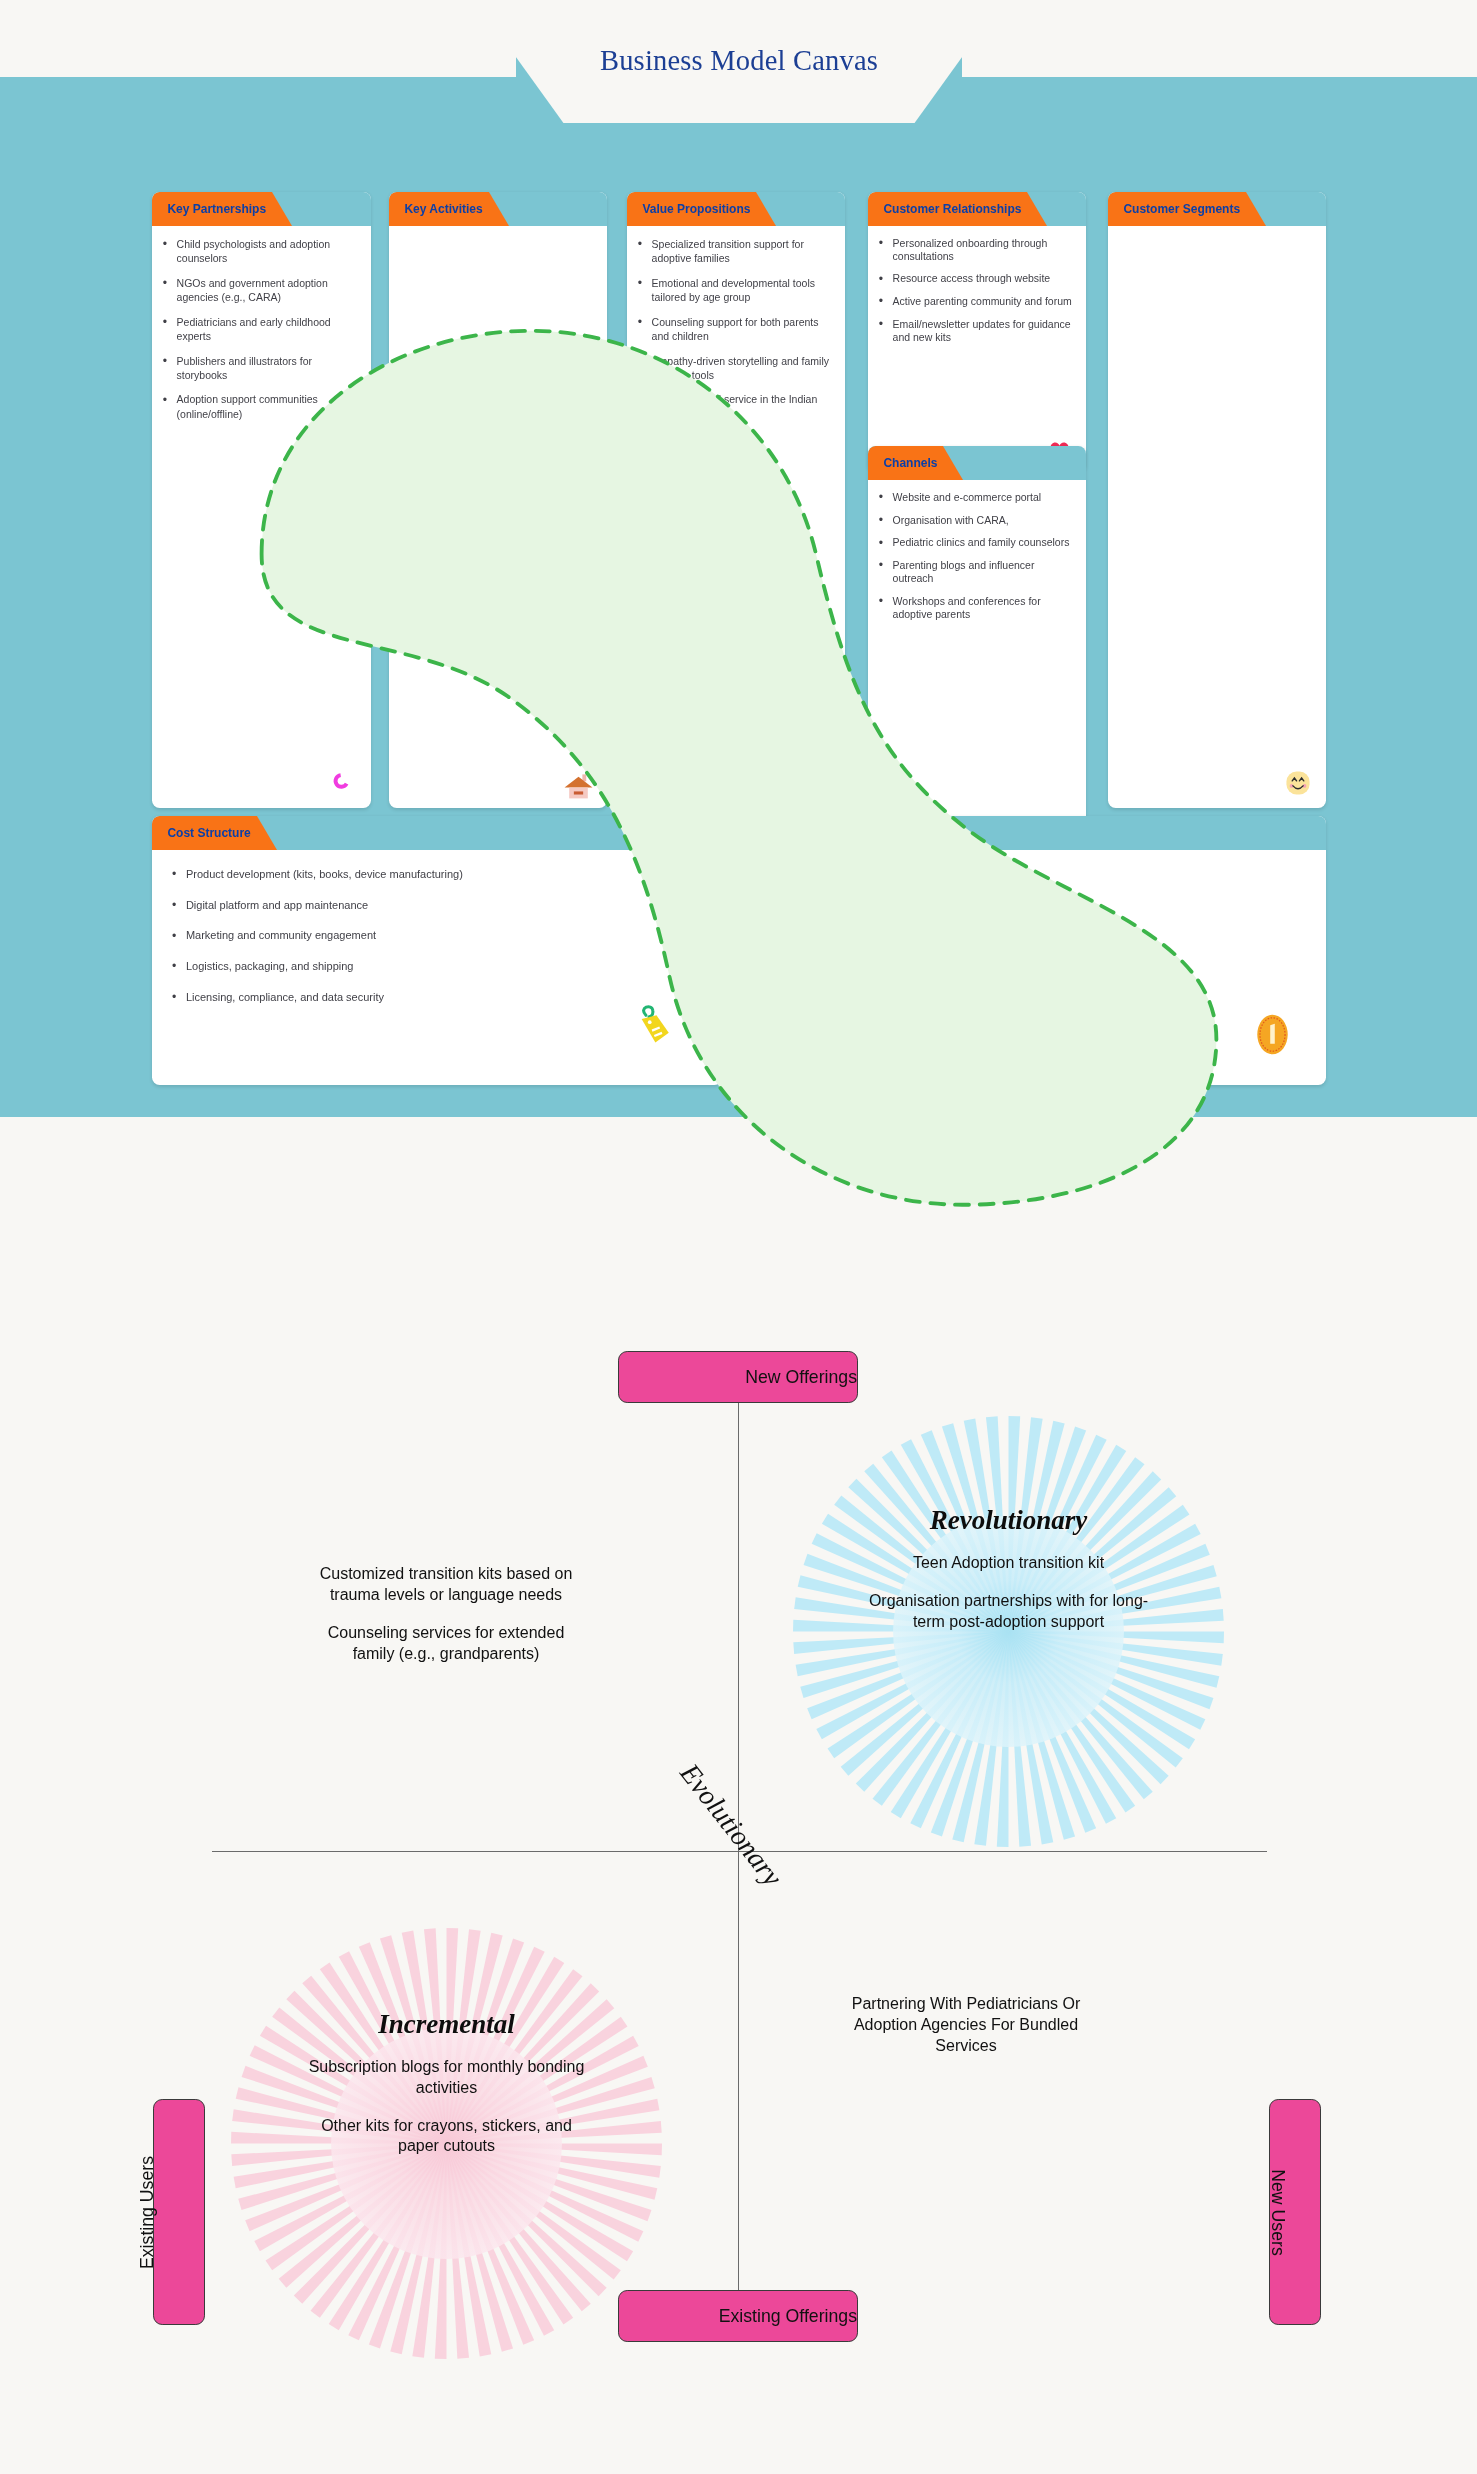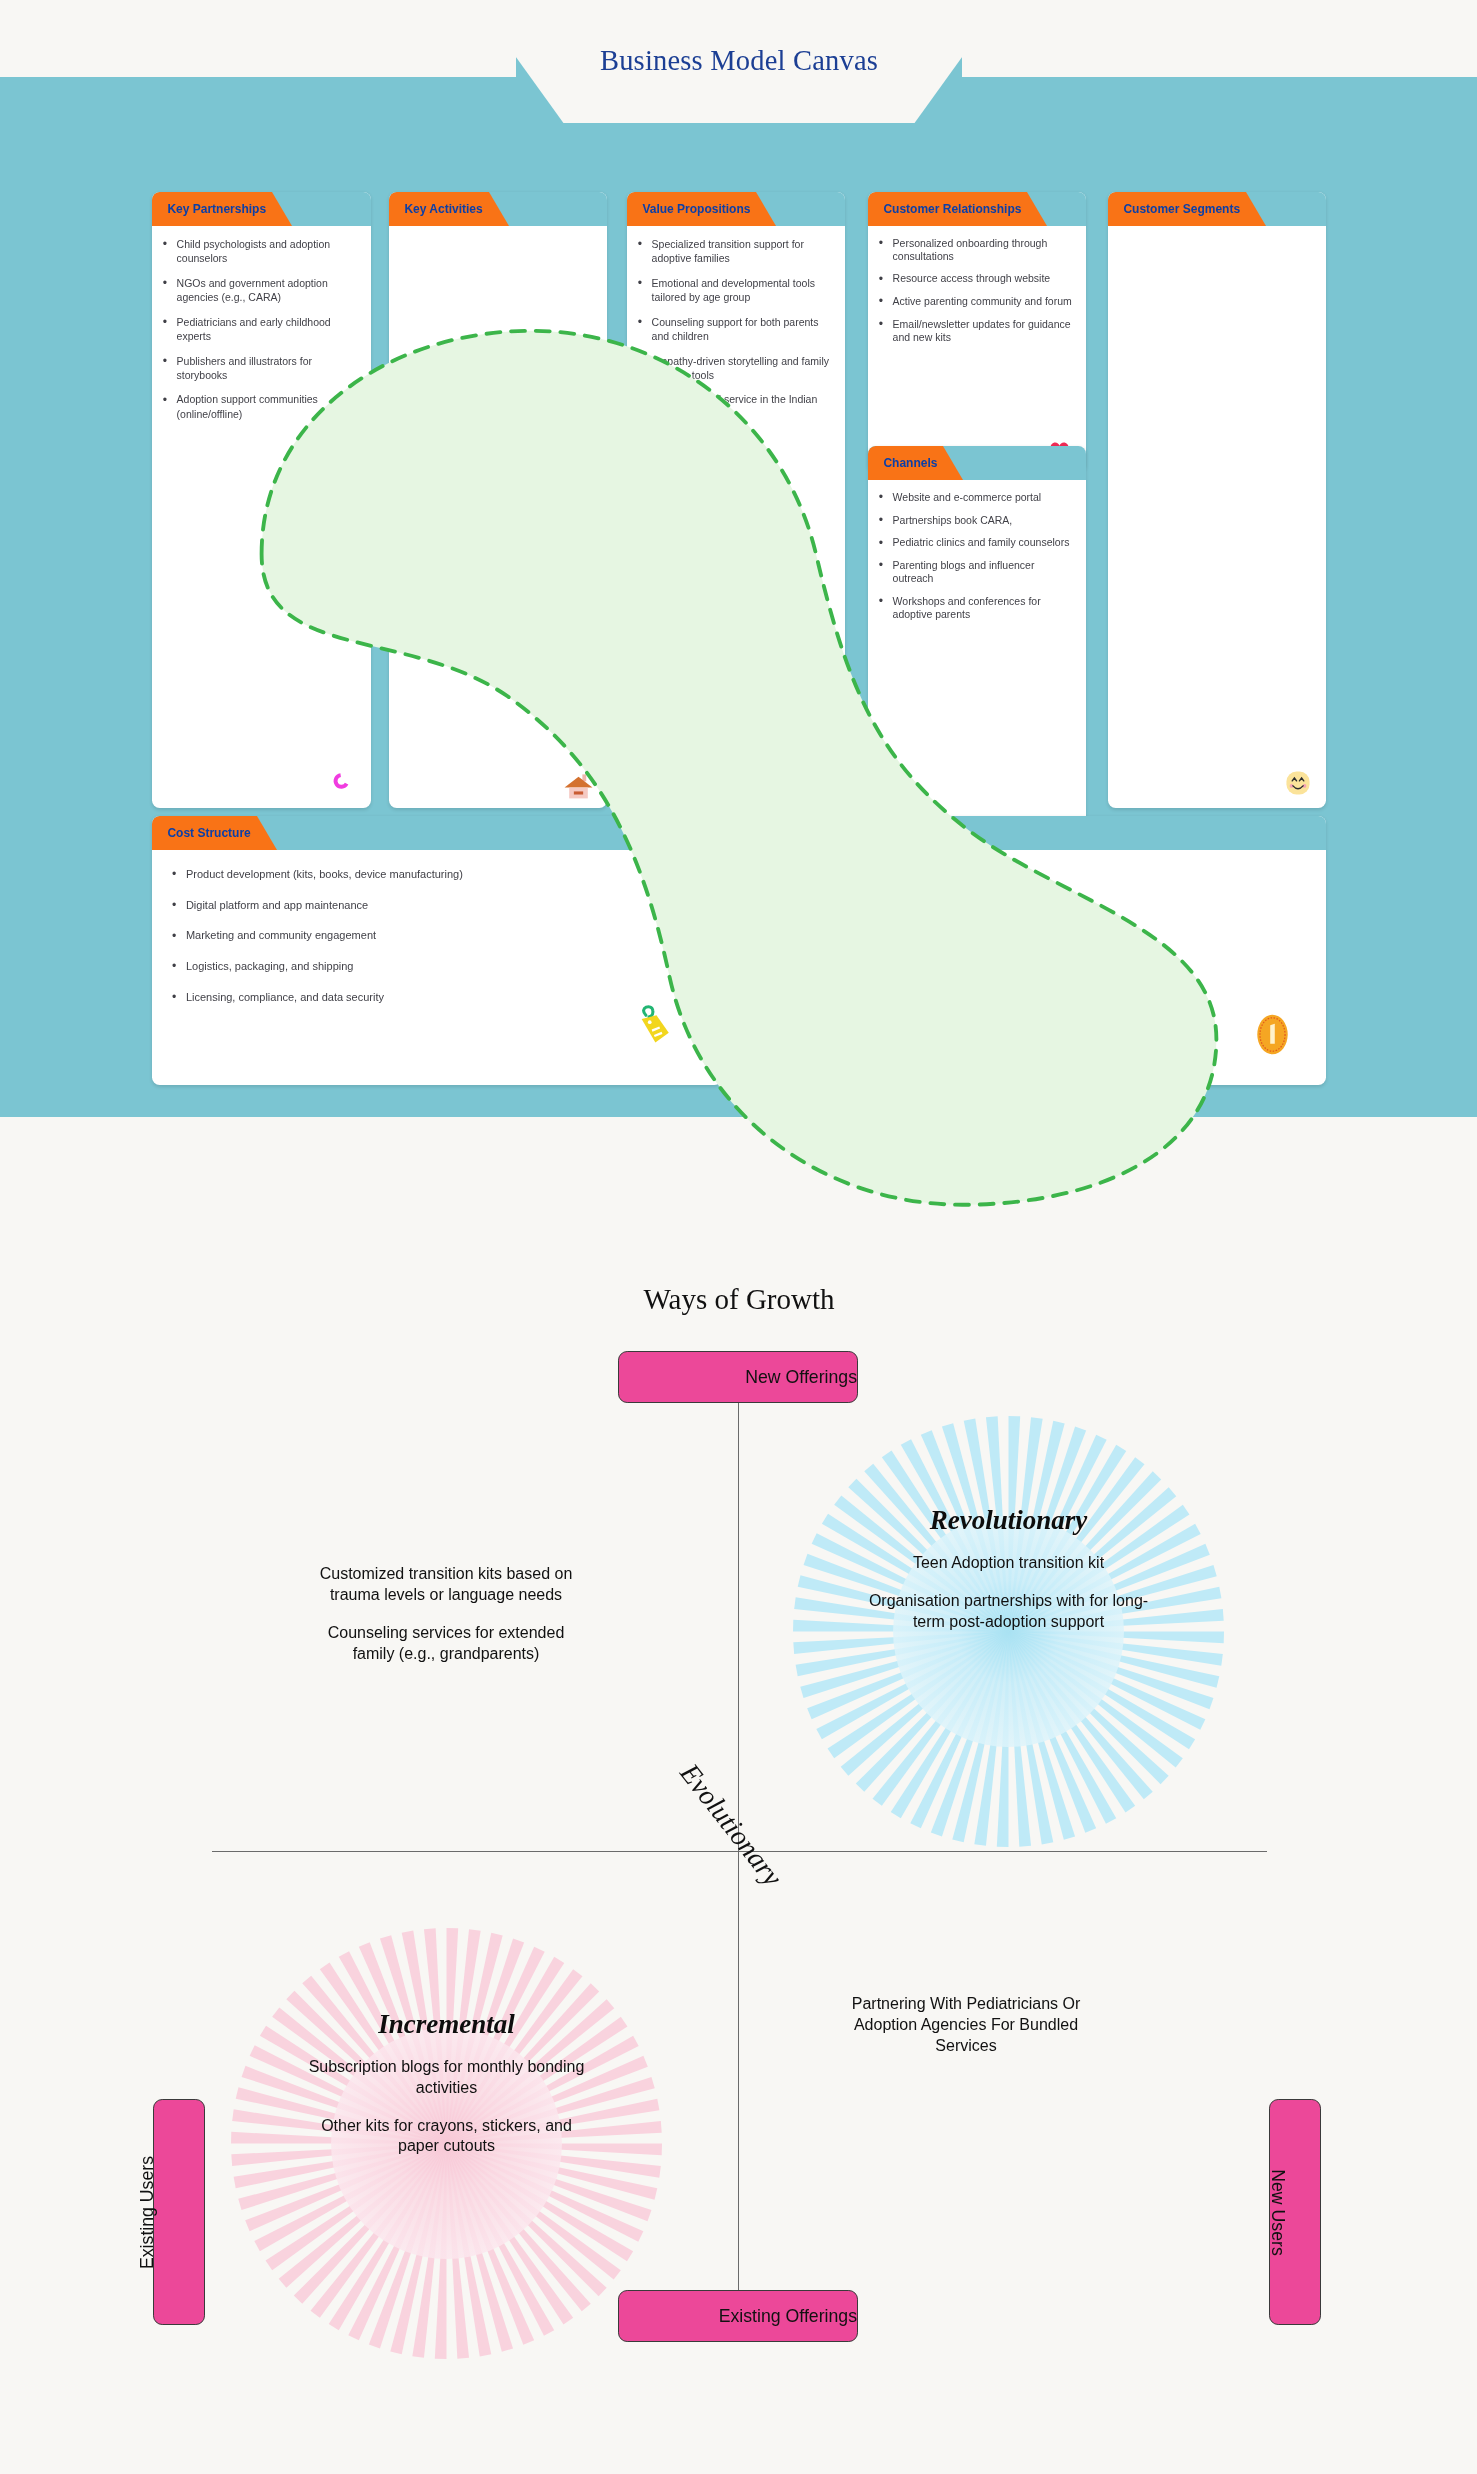--- a/index.html
+++ b/index.html
@@ -344,21 +344,21 @@
   <div class="card tight" id="c-channels">
     <div class="card-head">
       <div class="tabfill"></div>
       <div class="tab" style="width: 95px; clip-path: polygon(0px 0px, 75px 0px, 100% 100%, 0px 100%);">
         <span class="card-title">Channels</span>
       </div>
     </div>
     <div class="card-body">
       <ul>
         <li>Website and e-commerce portal</li>
-        <li>Partnerships book CARA,</li>
+        <li>Organisation with CARA,</li>
         <li>Pediatric clinics and family counselors</li>
         <li>Parenting blogs and influencer outreach</li>
         <li>Workshops and conferences for adoptive parents</li>
       </ul>
     </div>
     <div class="card-icon" style="right:6.2px;bottom:1.5px;width:43px;">
       <svg width="40" height="21.6" viewBox="0 0 52 28" aria-hidden="true">
         <path d="M3 20 L6 14 L14 7 L32 6 L44 13 L49 15 L49 20 Z" fill="#1b5fd9"></path>
         <path d="M16 8 L31 7 L40 13 L16 13 Z" fill="#1743a8"></path>
         <circle cx="16" cy="22" r="4.5" fill="#b388d9"></circle>
@@ -434,21 +434,20 @@
       <svg width="35" height="43" viewBox="0 0 46 56" aria-hidden="true">
         <ellipse cx="23" cy="28" rx="20" ry="26" fill="#f5a623"></ellipse>
         <ellipse cx="23" cy="28" rx="16.5" ry="22" fill="none" stroke="#e2571e" stroke-width="1.6" stroke-dasharray="2 2"></ellipse>
         <path d="M20 16 L26 14 L26 40 L20 40 Z" fill="#fff2cc"></path>
       </svg>
     </div>
   </div>
 </div>
 
 <div id="growth-section">
-  <div id="growth-title">Ways of Growth</div>
 
   <div class="axis-line" id="axis-v"></div>
   <div class="axis-line" id="axis-h"></div>
 
   <div class="axis-label-box" id="lbl-new-offerings">
     <span>New Offerings</span>
   </div>
   <div class="axis-label-box" id="lbl-existing-offerings">
     <span>Existing Offerings</span>
   </div>

